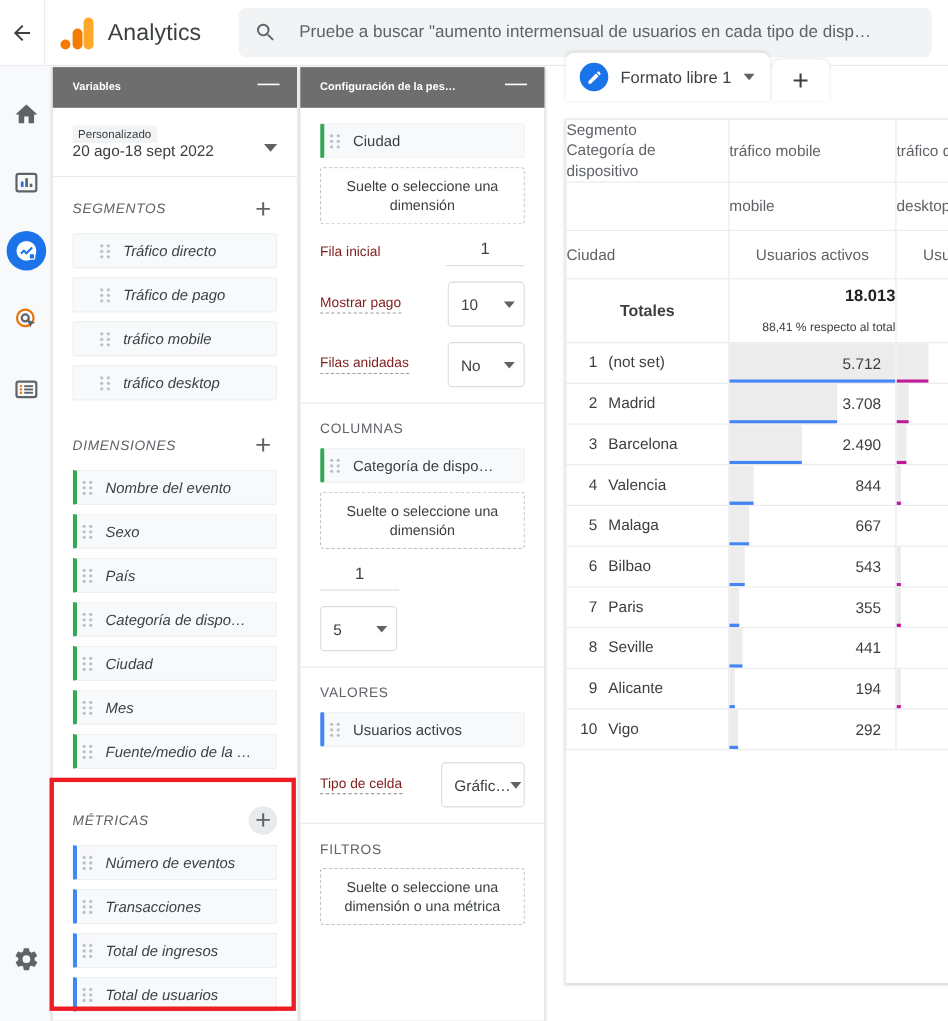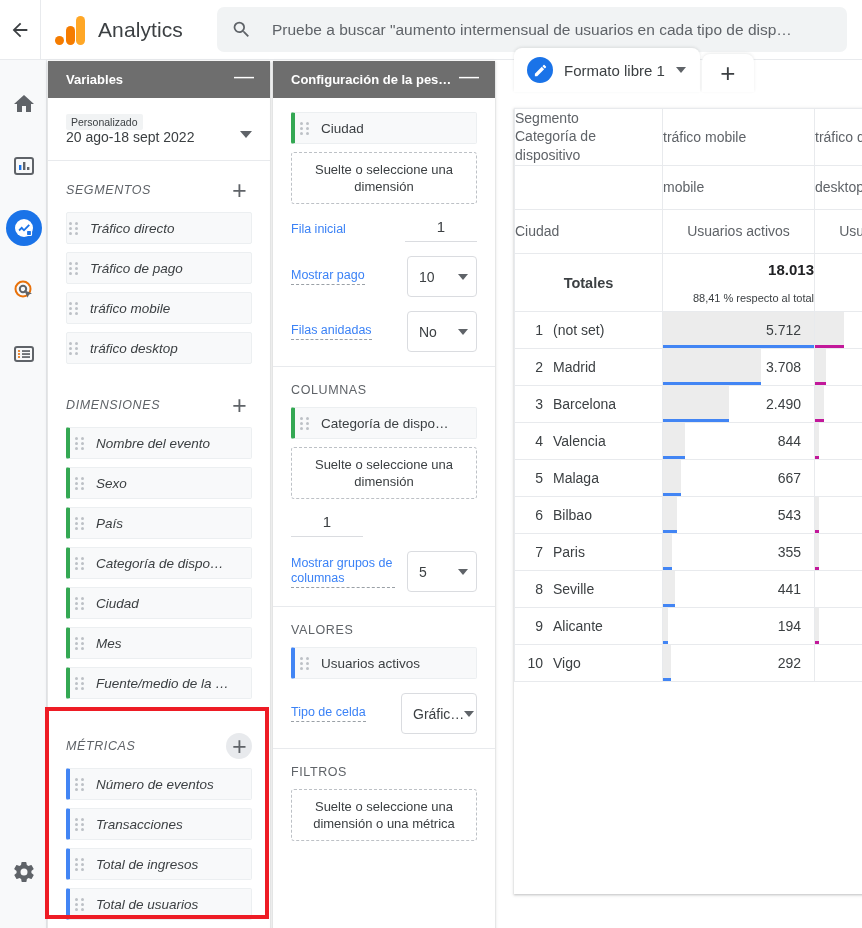--- a/index.html
+++ b/index.html
@@ -73,21 +73,21 @@
   
   .panel {
     position: absolute; background: #fff;
     box-shadow: 0 1px 2px rgba(60,64,67,.25), 0 1px 3px 1px rgba(60,64,67,.08);
   }
   .panel-head {
     height: 37px; background: #6e6e6e; display: flex; align-items: center;
     justify-content: space-between; padding: 0 16px 0 18px;
   }
   .panel-title {
-    color: #fff; font-size: 13px; font-weight: bold; white-space: nowrap;
+    color: #fff; font-size: 10px; font-weight: bold; white-space: nowrap;
     overflow: hidden; text-overflow: ellipsis;
   }
   .panel-min {
     color: #fff; font-size: 20px; line-height: 8px; cursor: pointer;
     padding-bottom: 8px; flex: 0 0 auto; font-weight: 300;
   }
 
   
   #varpanel { left: 48px; top: 61px; width: 222px; height: 867px; }
   #varbody { height: 830px; overflow: hidden; }
@@ -117,21 +117,21 @@
   .plus {
     font-size: 25px; color: #5f6368; line-height: 18px; cursor: pointer;
     font-weight: 300; width: 26px; height: 26px; display: flex;
     align-items: center; justify-content: center; border-radius: 50%;
   }
   .plus-hover { background: #e8eaed; }
 
   .chip {
     height: 32px; background: #f8f9fa; border: 1px solid #eceff1;
     border-radius: 2px; display: flex; align-items: center;
-    margin-bottom: 8px; cursor: grab; padding-left: 2px;
+    margin-bottom: 8px; cursor: grab; padding-left: 24px;
   }
   .chip-green { border-left: 4px solid #34a853; padding-left: 5px; }
   .chip-blue  { border-left: 4px solid #4285f4; padding-left: 5px; }
   .grip {
     width: 12px; height: 14px; flex: 0 0 12px; margin-right: 9px;
     display: grid; grid-template-columns: 3px 3px;
     grid-template-rows: 3px 3px 3px; gap: 2px 3px; align-content: center;
   }
   .grip i { width: 3px; height: 3px; background: #bdc1c6; border-radius: 50%; }
   .chip-label {
@@ -157,21 +157,21 @@
     border: 1px dashed #bdc1c6; border-radius: 3px; min-height: 52px;
     display: flex; align-items: center; justify-content: center;
     text-align: center; font-size: 13px; color: #3c4043;
     padding: 6px 12px; line-height: 17px; cursor: pointer; margin-bottom: 4px;
   }
   .ctlrow {
     display: flex; align-items: center; justify-content: space-between;
     margin-top: 14px; gap: 8px;
   }
   .ctl-label {
-    font-size: 12.5px; color: #3b82f6; line-height: 15px;
+    font-size: 12.5px; color: #7f1d1d; line-height: 15px;
     border-bottom: 1px dashed #9aa0a6; padding-bottom: 1px; cursor: help;
   }
   .ctl-label.plain { border-bottom: none; }
   .numfield {
     width: 72px; font-size: 15px; color: #3c4043; text-align: center;
     border-bottom: 1px solid #dadce0; padding-bottom: 6px; cursor: text;
   }
   .select {
     width: 70px; height: 41px; border: 1px solid #dadce0; border-radius: 4px;
     display: flex; align-items: center; justify-content: space-between;
@@ -595,21 +595,20 @@
             <i></i>
             <i></i>
           </span>
         <span class="chip-label">Categoría de dispo…</span>
       </div>
       <div class="dropzone">Suelte o seleccione una dimensión</div>
       <div class="ctlrow">
         <div class="numfield">1</div>
       </div>
       <div class="ctlrow">
-        <div class="ctl-label" style="max-width:104px">Mostrar grupos de columnas</div>
         <div class="select">
           <span>5</span>
           <span class="caret"></span>
         </div>
       </div>
     </div>
 
     <div class="cfg-sec">
       <div class="cfg-title">VALORES</div>
       <div class="chip chip-blue">

